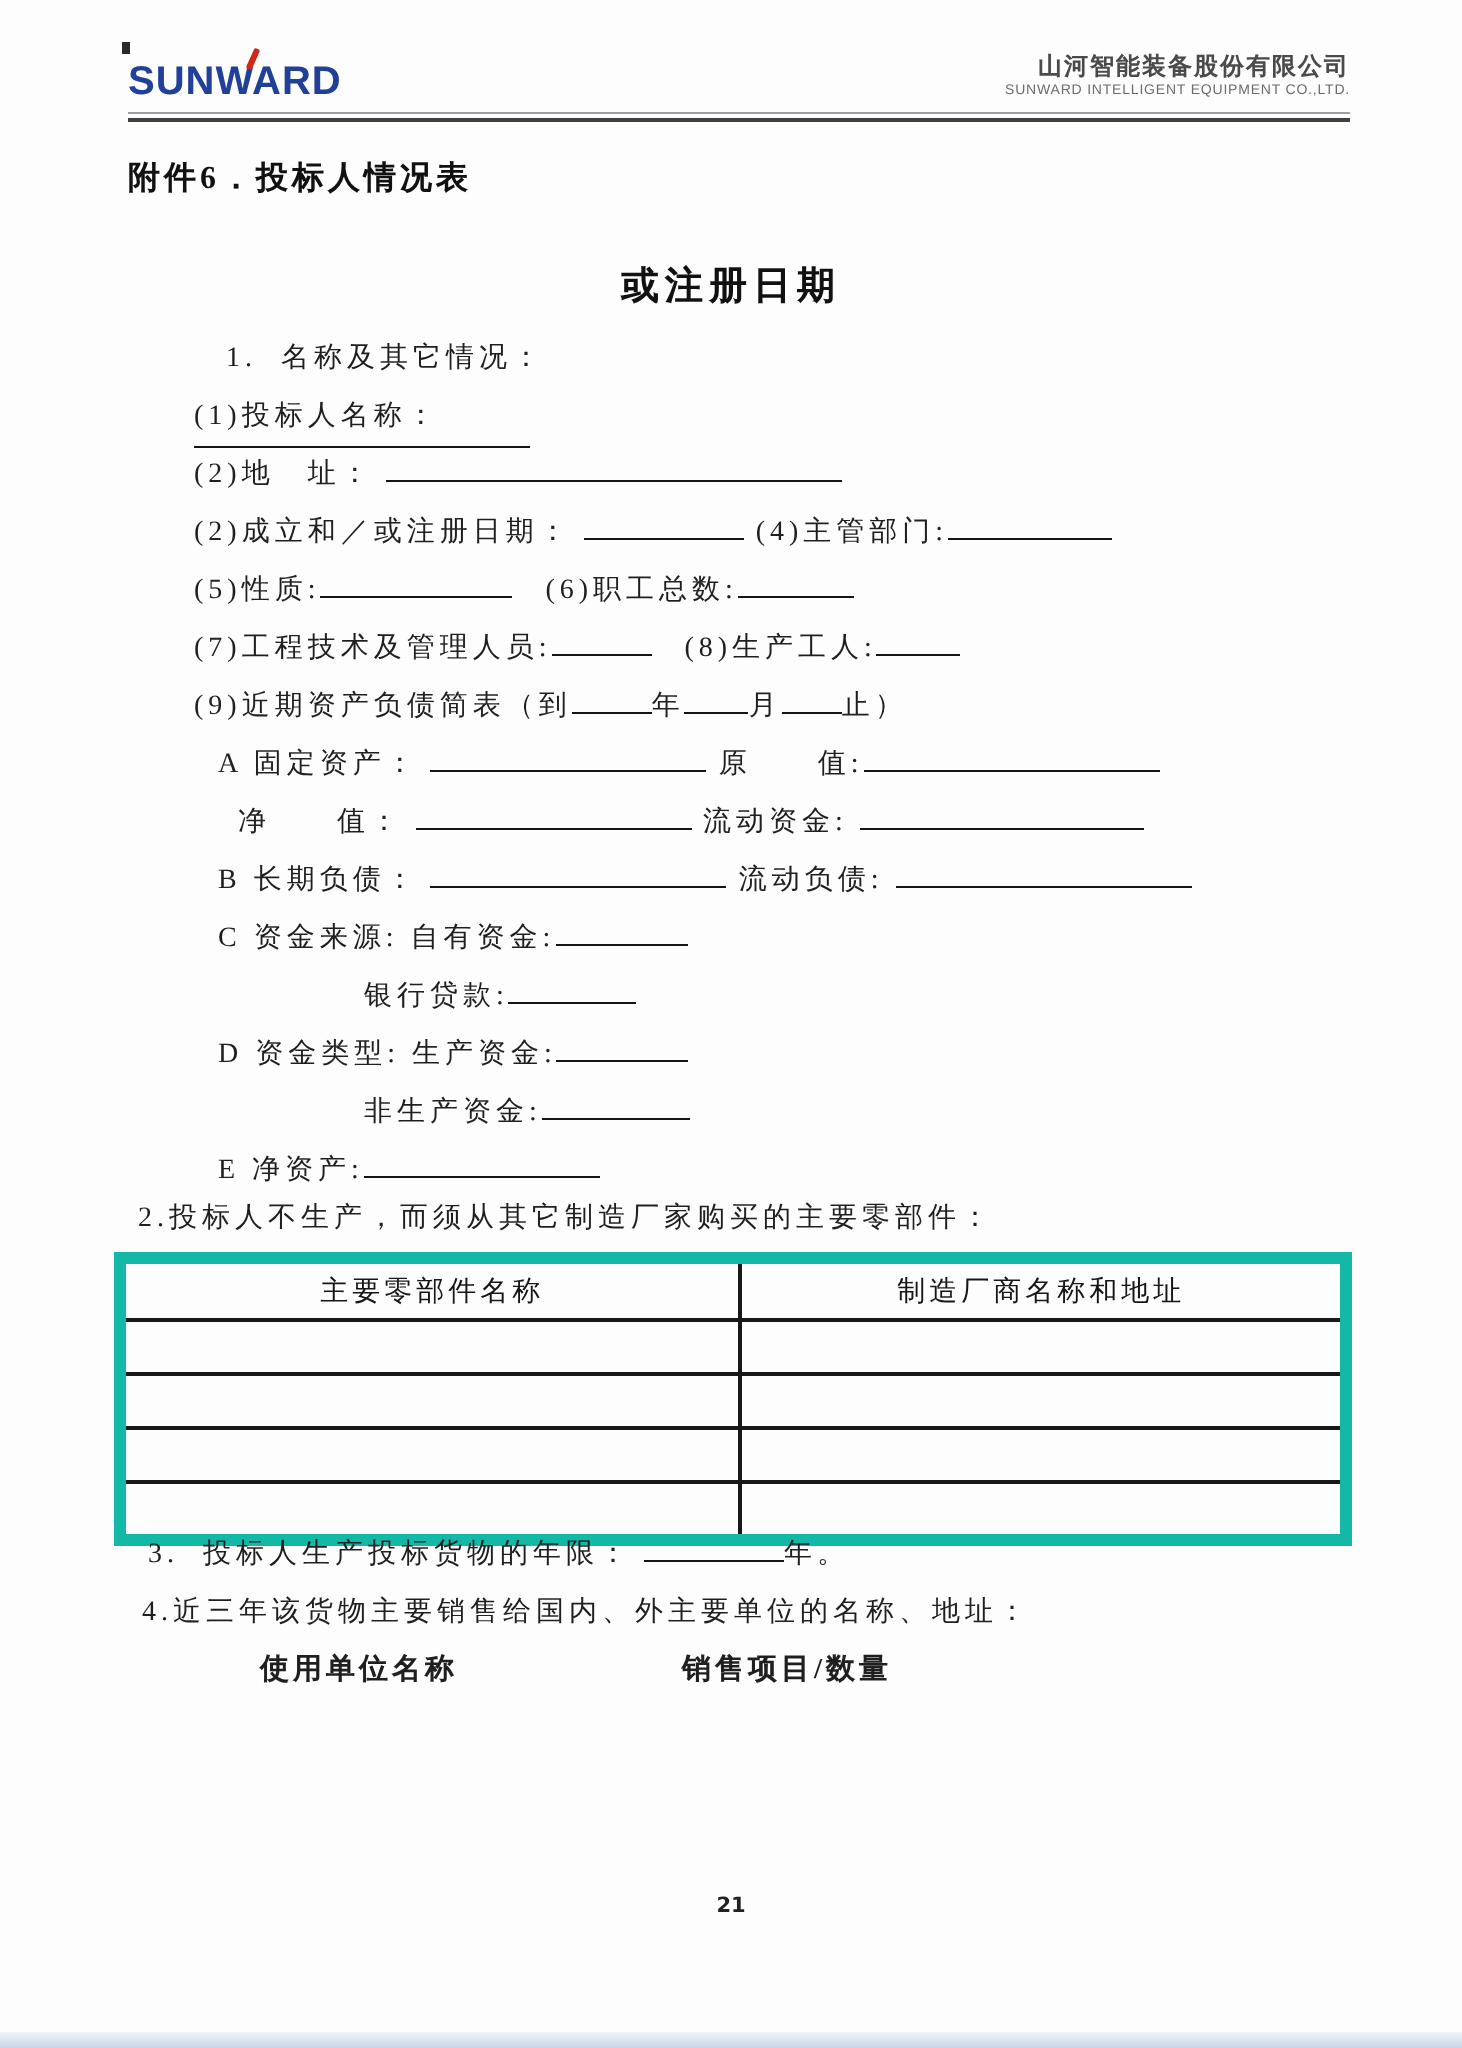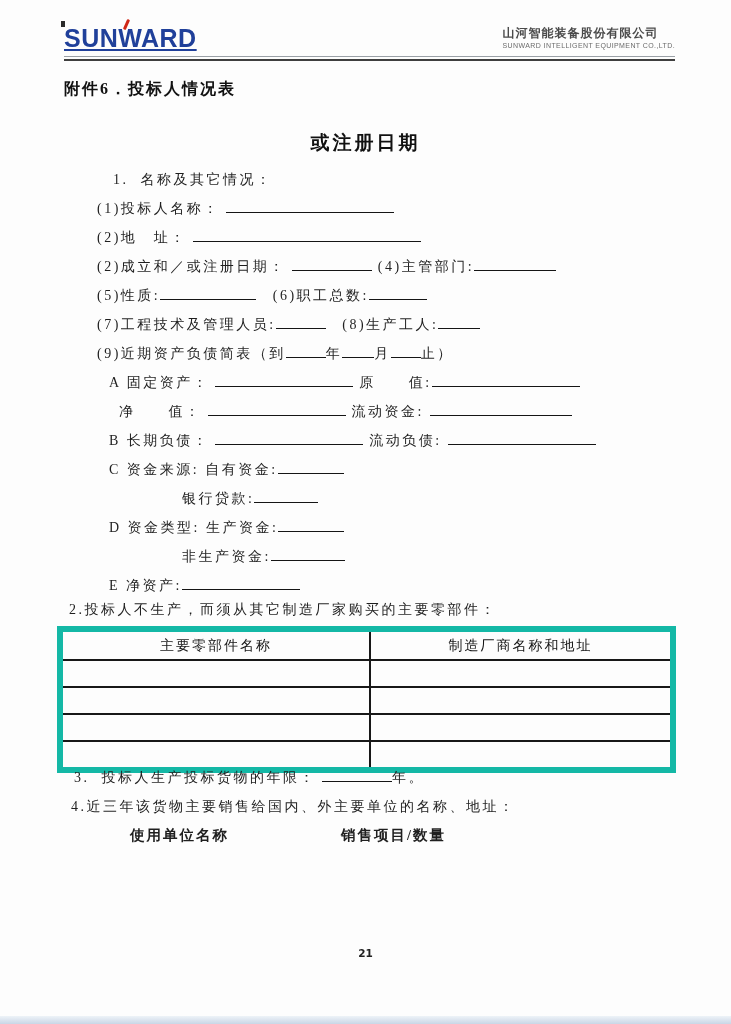--- a/index.html
+++ b/index.html
@@ -10,27 +10,27 @@
   }
   
   .speck{position:absolute;left:61px;top:21px;width:4px;height:6px;background:#2a2a2a;}
 
   
   .header{position:absolute;left:64px;right:56px;top:26px;}
   .header-row{display:flex;justify-content:space-between;align-items:flex-end;}
   .logo{position:relative;line-height:1;}
   .logo-text{
     font-family:"Liberation Sans","DejaVu Sans",sans-serif;
-    font-weight:800;font-size:25px;letter-spacing:0.5px;color:#20409a;text-decoration:underline;
+    font-weight:800;font-size:20px;letter-spacing:0.5px;color:#20409a;
   }
   .logo-accent{
     position:absolute;left:61px;top:-7px;width:3px;height:11px;
     background:#d02818;transform:rotate(24deg);border-radius:1px;
   }
-  .company{text-align:left;line-height:1.25;}
+  .company{text-align:right;line-height:1.25;}
   .company-cn{
     font-family:"Liberation Sans","DejaVu Sans",sans-serif;
     font-weight:bold;font-size:12px;letter-spacing:1px;color:#4a4a4a;
   }
   .company-en{
     font-family:"Liberation Sans","DejaVu Sans",sans-serif;
     font-size:7px;letter-spacing:0.4px;color:#6b6b6b;margin-top:1px;
   }
   .header-rule{margin-top:5px;height:2px;border-top:1px solid #9aa0a6;border-bottom:2.5px solid #3f3f3f;}
 
@@ -102,21 +102,21 @@
   </header>
 
   <div class="attachment">附件6．投标人情况表</div>
 
   <h1 class="doc-title">或注册日期</h1>
 
   <div id="lines-top" class="body-lines">
       <div class="form-line" style="padding-left: 3px; margin-left: 44px;">
         <span class="seg-text">1.  名称及其它情况：</span>
       </div>
-      <div class="form-line" style="padding-left: 31px;">
+      <div class="form-line" style="padding-left: 31px; flex-direction: column;">
         <span class="seg-text">(1)投标人名称： </span>
         <span class="blank" style="width: 168px;"></span>
       </div>
       <div class="form-line" style="padding-left: 31px;">
         <span class="seg-text">(2)地　址： </span>
         <span class="blank" style="width: 228px;"></span>
       </div>
       <div class="form-line" style="padding-left: 31px;">
         <span class="seg-text">(2)成立和／或注册日期： </span>
         <span class="blank" style="width: 80px;"></span>

